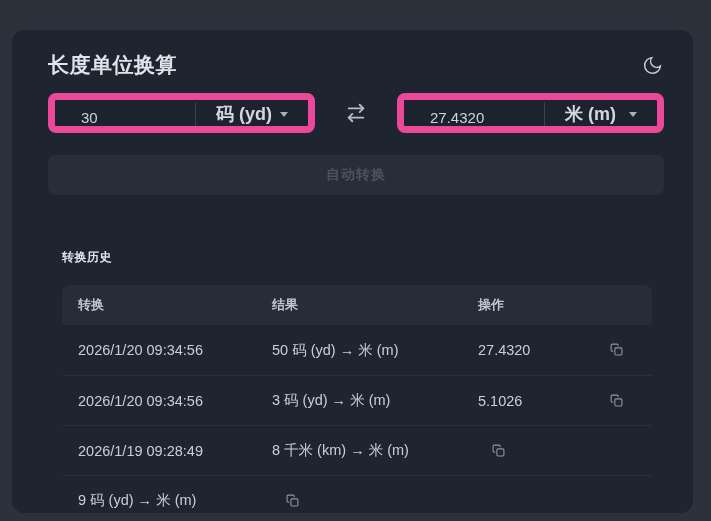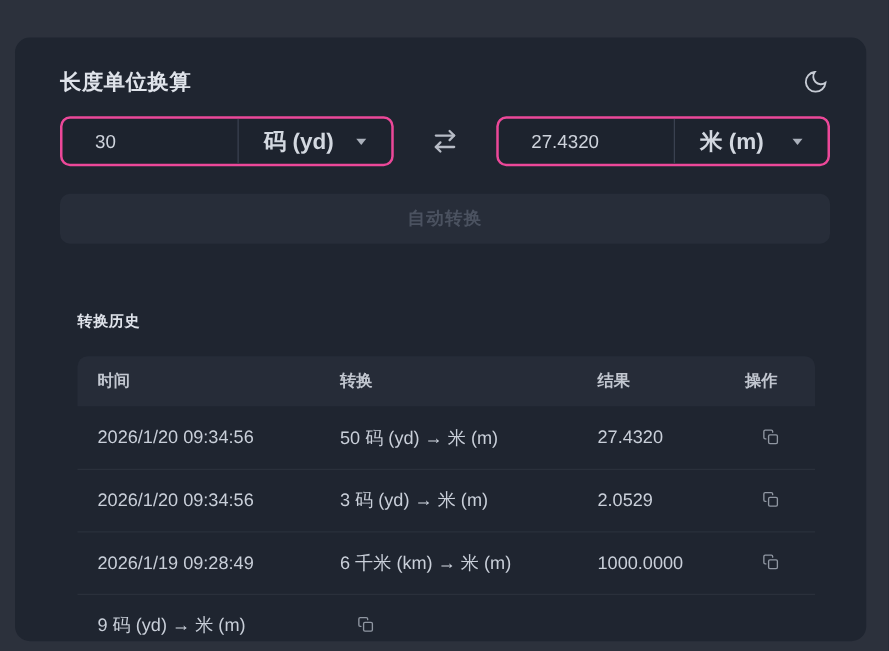--- a/index.html
+++ b/index.html
@@ -9,29 +9,29 @@
     font-family:"Liberation Sans","DejaVu Sans",sans-serif;
     color:#c9cfd9;
   }
   .panel {
     position:absolute; left:12px; top:30px; right:18px; bottom:8px;
     background:#1f2530; border-radius:12px;
     padding:22px 29px 0 36px; overflow:hidden;
   }
   
   .title-row { display:flex; align-items:center; justify-content:space-between; height:26px; }
-  .app-title { font-size:17px; font-weight:700; color:#dfe3ea; letter-spacing:.5px; }
+  .app-title { font-size:21px; font-weight:700; color:#dfe3ea; letter-spacing:.5px; }
   .theme-btn { background:none; border:none; cursor:pointer; padding:0; width:24px; height:24px;
                display:flex; align-items:center; justify-content:center; }
   .theme-btn svg { width:21px; height:21px; stroke:#c6cbd4; fill:none; stroke-width:1.7; }
   
   .conv-row { display:flex; align-items:center; margin-top:15px; height:40px; }
   .io-group {
     display:flex; width:267px; height:40px; background:#1d232e;
-    border:2px solid #ec4899; border-radius:8px; overflow:hidden; flex:none;
+    border:7px solid #ec4899; border-radius:8px; overflow:hidden; flex:none;align-items:flex-end;
   }
   .io-group input {
     width:140px; background:transparent; border:none; outline:none;
     color:#ced3dc; font-size:15px; padding:0 10px 0 26px;
     font-family:inherit;
   }
   .unit-select {
     flex:1; display:flex; align-items:center; justify-content:space-between;
     border-left:1px solid #3a4150; padding:0 20px; cursor:pointer;
   }
@@ -116,21 +116,20 @@
       </div>
     </div>
   </div>
 
   <button class="auto-btn">自动转换</button>
 
   <div class="history">
     <div class="history-title">转换历史</div>
     <div class="table">
       <div class="thead">
-        <span>时间</span>
         <span>转换</span>
         <span>结果</span>
         <span>操作</span>
       </div>
       <div>
   <div class="trow">
     <div>2026/1/20 09:34:56</div>
     <div>50 码 (yd) → 米 (m)</div>
     <div>27.4320</div>
     <div>
@@ -141,37 +140,36 @@
             <path d="M5 15H4a2 2 0 0 1-2-2V4a2 2 0 0 1 2-2h9a2 2 0 0 1 2 2v1"></path>
           </svg>
         </span>
       </button>
     </div>
   </div>
 
   <div class="trow">
     <div>2026/1/20 09:34:56</div>
     <div>3 码 (yd) → 米 (m)</div>
-    <div>2.0529</div>
+    <div>5.1026</div>
     <div>
       <button class="copy-btn">
         <span style="display:flex">
           <svg viewBox="0 0 24 24">
             <rect x="9" y="9" width="13" height="13" rx="2"></rect>
             <path d="M5 15H4a2 2 0 0 1-2-2V4a2 2 0 0 1 2-2h9a2 2 0 0 1 2 2v1"></path>
           </svg>
         </span>
       </button>
     </div>
   </div>
 
   <div class="trow">
     <div>2026/1/19 09:28:49</div>
-    <div>6 千米 (km) → 米 (m)</div>
-    <div>1000.0000</div>
+    <div>8 千米 (km) → 米 (m)</div>
     <div>
       <button class="copy-btn">
         <span style="display:flex">
           <svg viewBox="0 0 24 24">
             <rect x="9" y="9" width="13" height="13" rx="2"></rect>
             <path d="M5 15H4a2 2 0 0 1-2-2V4a2 2 0 0 1 2-2h9a2 2 0 0 1 2 2v1"></path>
           </svg>
         </span>
       </button>
     </div>

